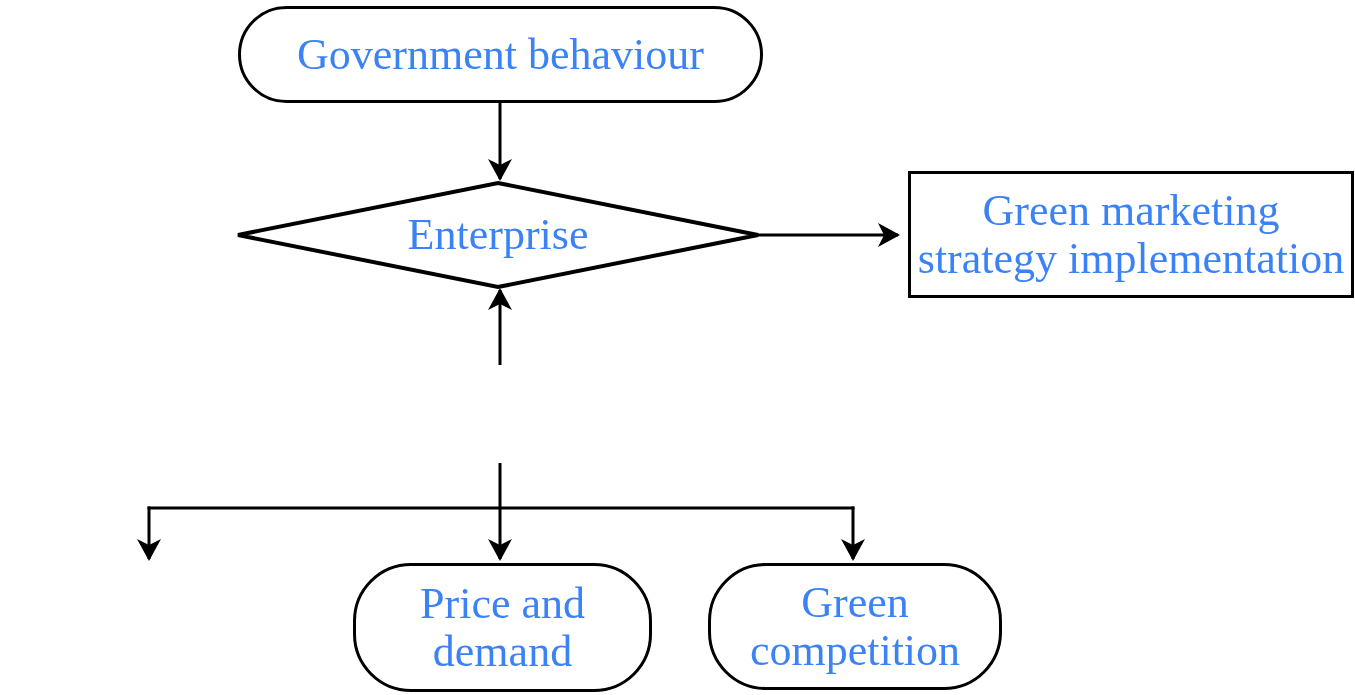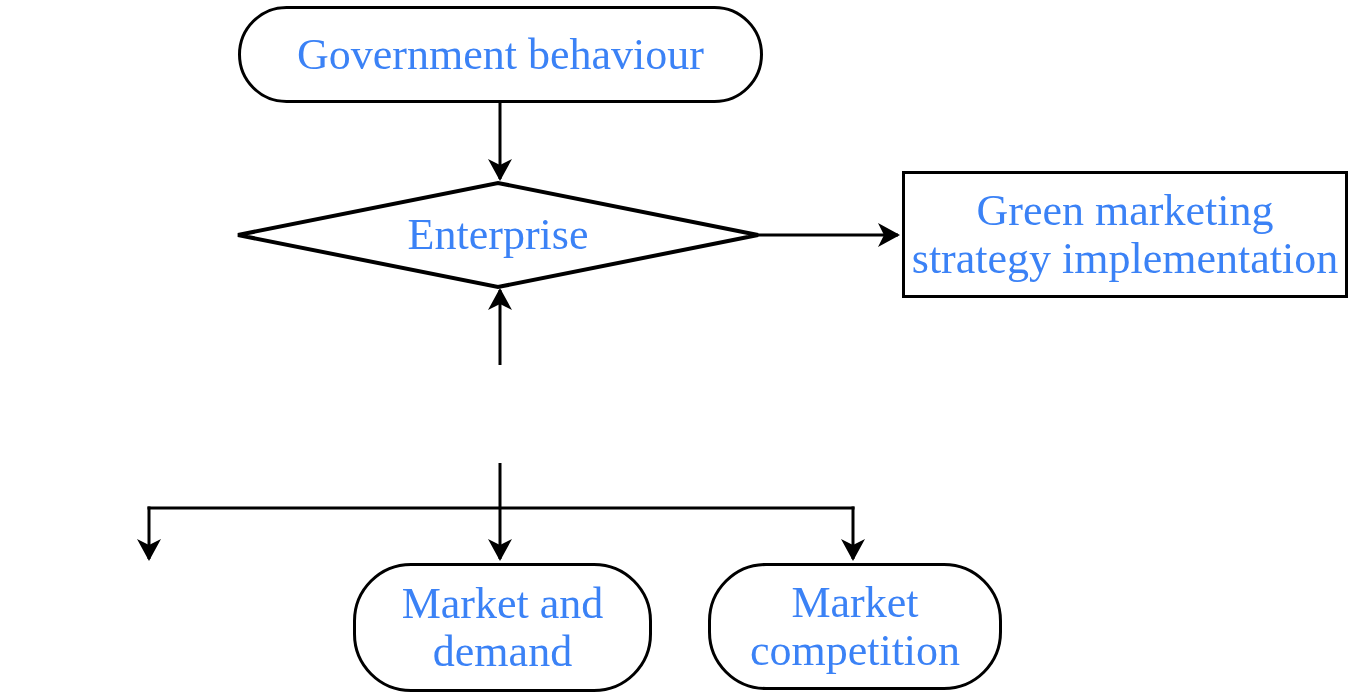--- a/index.html
+++ b/index.html
@@ -45,21 +45,21 @@
   .node .label,
   .free-label .label {
     font-size: 44px;
     line-height: 1.08;
     text-align: center;
     white-space: pre-line;
     color: #3b82f6;
   }
   .stadium-wide { border-radius: 49px; }
   .stadium-small { border-radius: 58px; }
-  .rect { border-radius: 0; }
+  .rect { border-radius: 0; margin-left: 6px; }
 
   .node-government { left: 238px; top: 6px;  width: 525px; height: 97px; }
   .node-green      { left: 902px; top: 171px; width: 446px; height: 127px; }
   .node-market     { left: 240px; top: 365px; width: 523px; height: 98px; }
   .node-price      { left: 5px;   top: 563px; width: 292px; height: 129px; }
   .node-supply     { left: 353px; top: 563px; width: 299px; height: 129px; }
   .node-compet     { left: 708px; top: 563px; width: 294px; height: 127px; }
 
   .free-label {
     position: absolute;
@@ -102,22 +102,22 @@
   </div>
 
   <div class="node rect node-green">
     <span class="label">Green marketing
 strategy implementation</span>
   </div>
 
 
 
   <div class="node stadium-small node-supply">
-    <span class="label">Market and
+    <span class="label">Price and
 demand</span>
   </div>
 
   <div class="node stadium-small node-compet">
-    <span class="label">Market
+    <span class="label">Green
 competition</span>
   </div>
 
 </div>
 
 </body></html>

